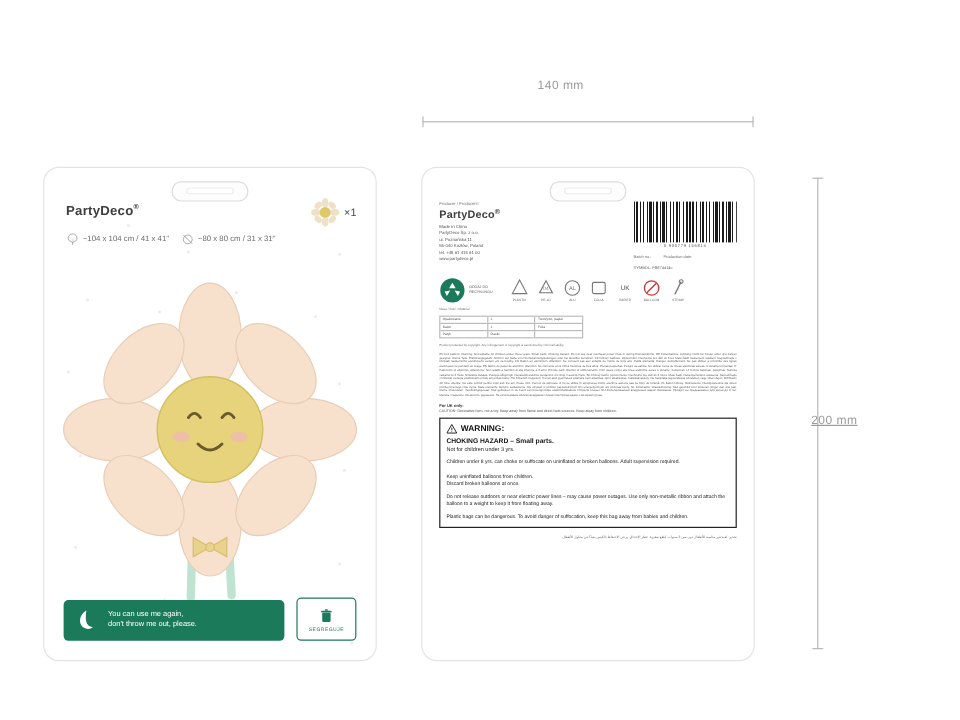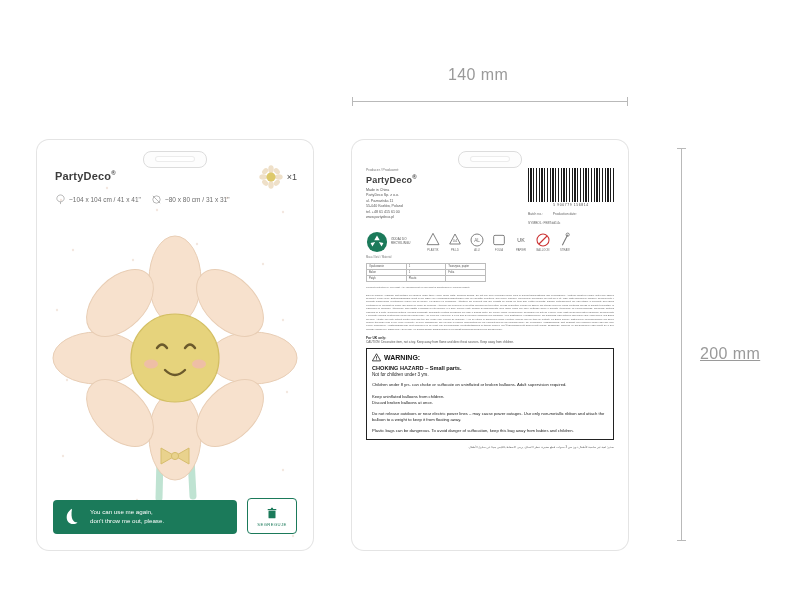--- a/index.html
+++ b/index.html
@@ -13,25 +13,25 @@
     position: relative;
     font-family: "Liberation Sans", sans-serif;
     color: #333;
     overflow: hidden;
   }
 
   
   .dim-label {
     position: absolute;
     color: #9a9a9a;
-    font-size: 16px;
+    font-size: 10px;
     letter-spacing: 0.4px;
   }
   #dim-width-label { left: 448px; top: 66px; }
-  #dim-height-label { left: 700px; top: 345px; text-decoration: underline; }
+  #dim-height-label { left: 676px; top: 345px; text-decoration: underline; }
 
   .dim-line-h {
     position: absolute;
     left: 352px;
     top: 101px;
     width: 276px;
     height: 1px;
     background: #b9b9b9;
   }
   .dim-line-h::before,

